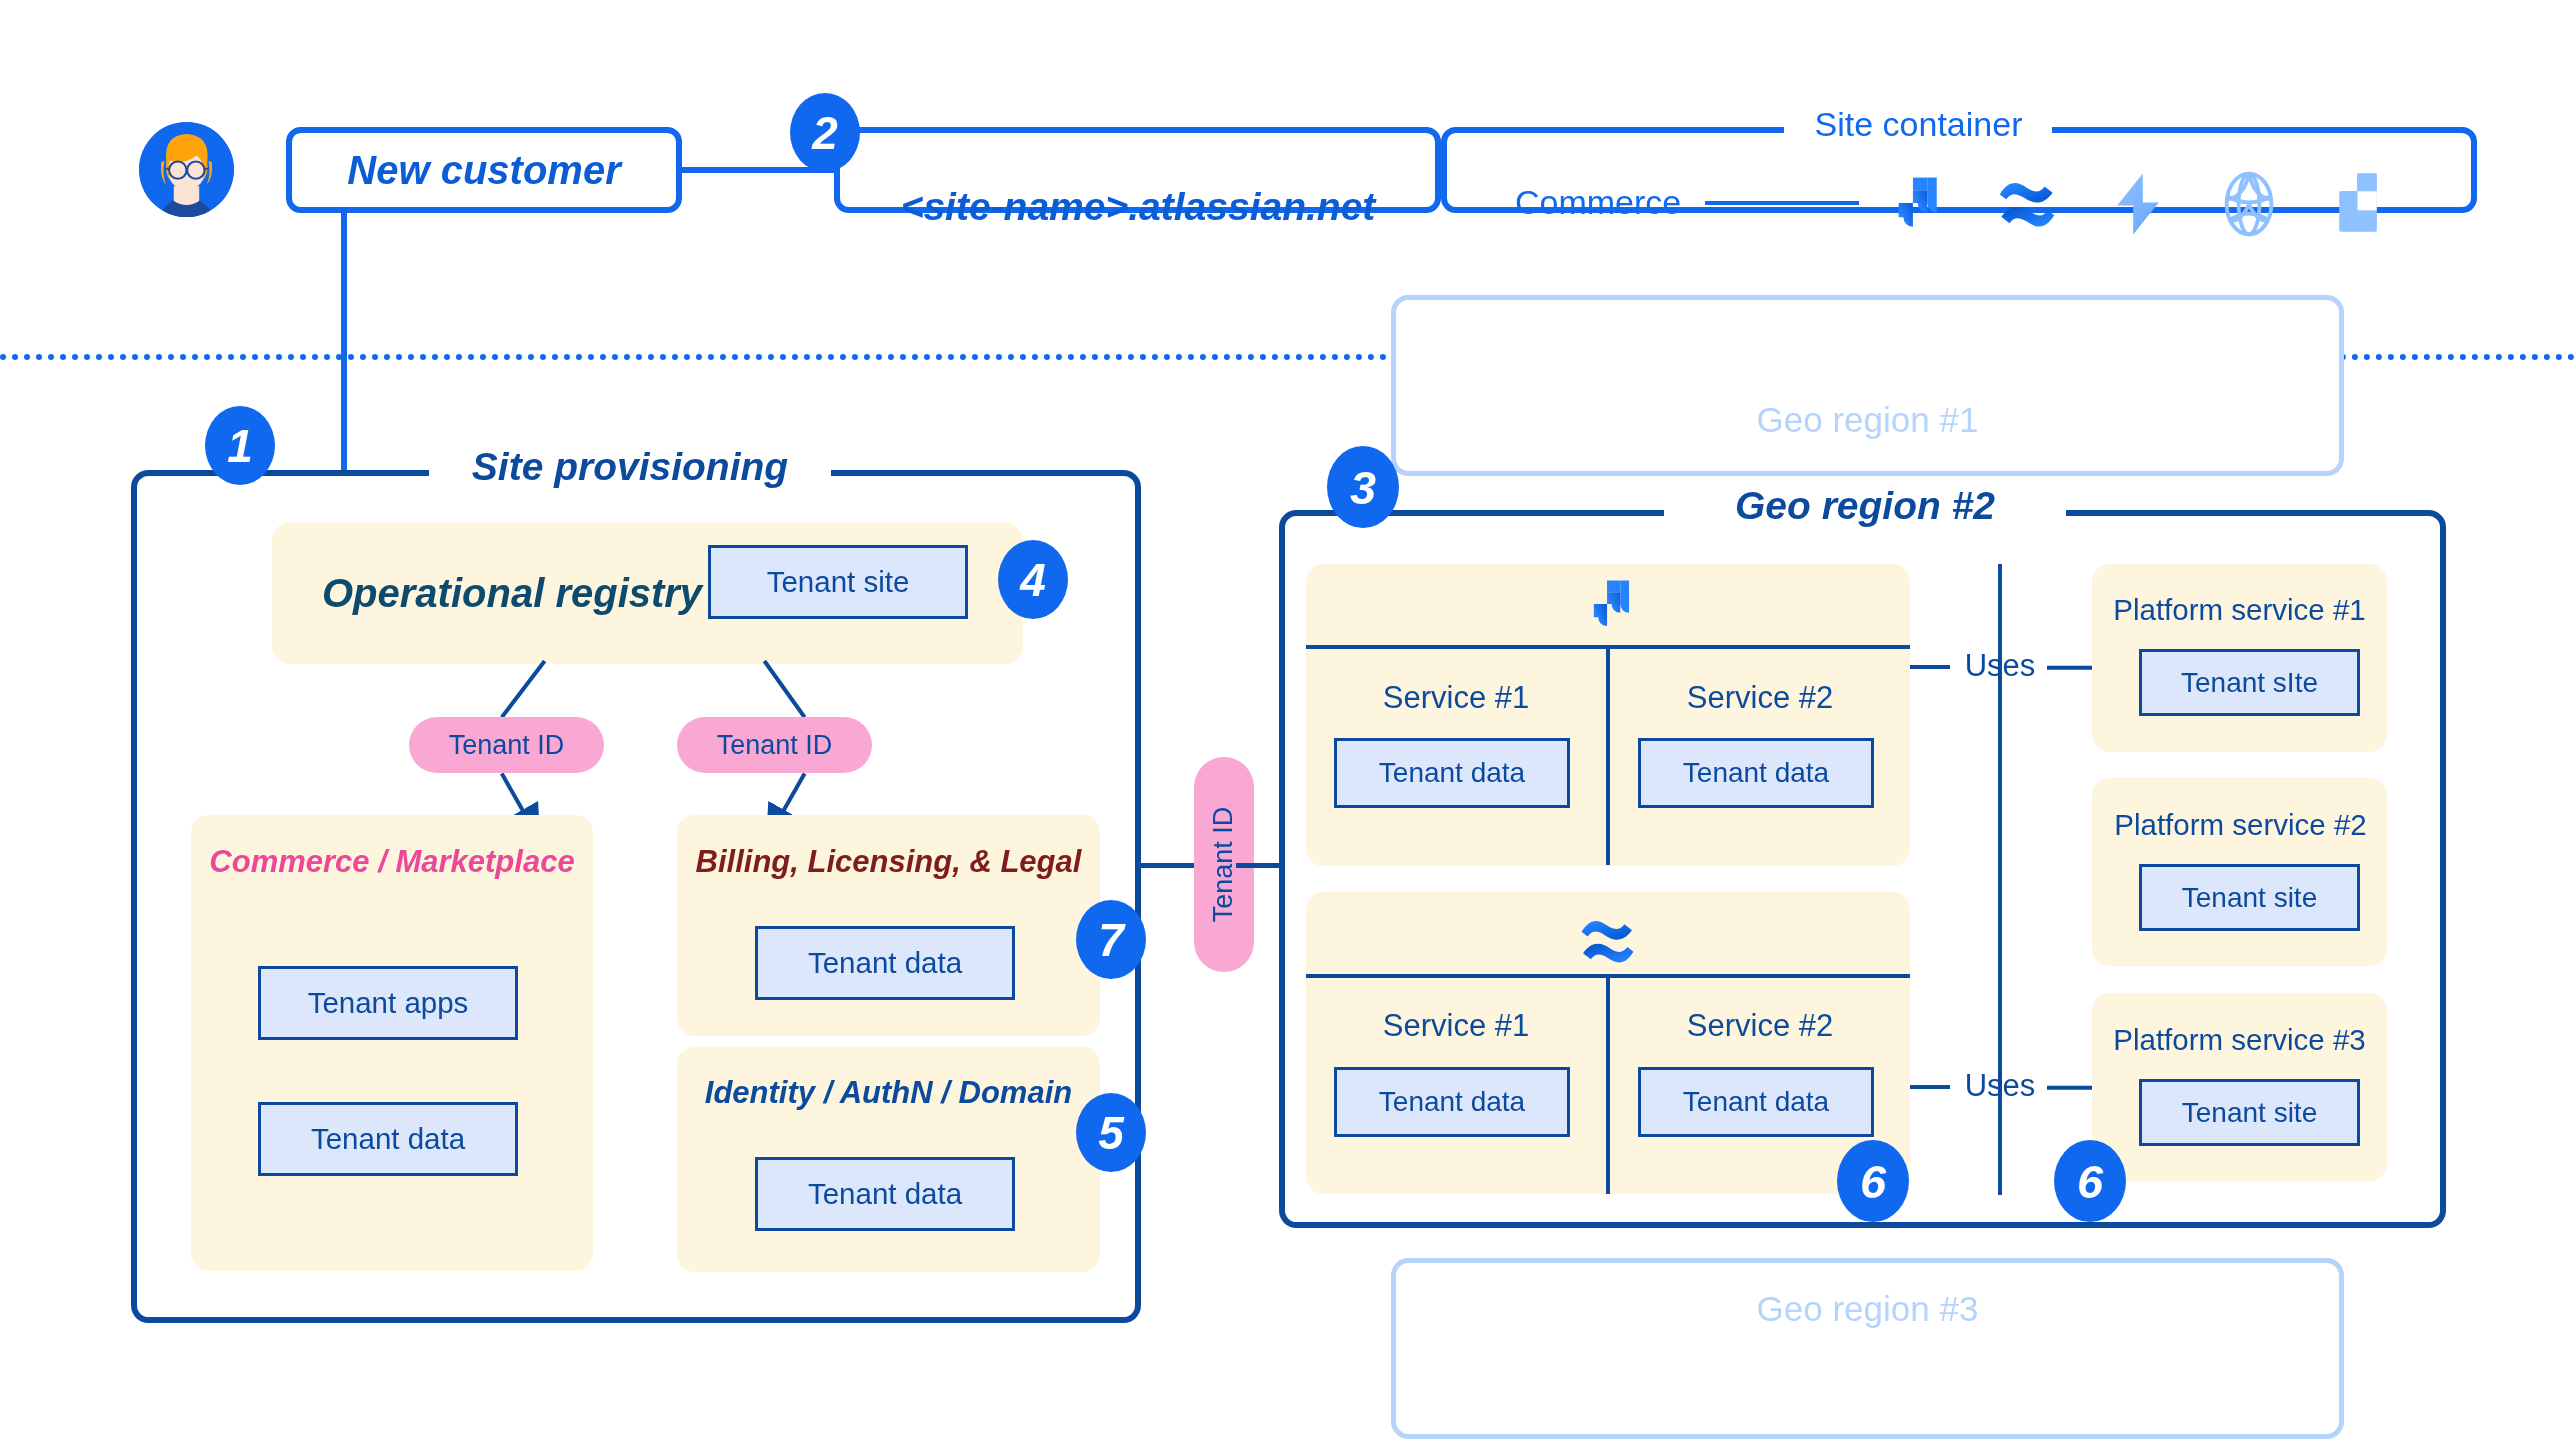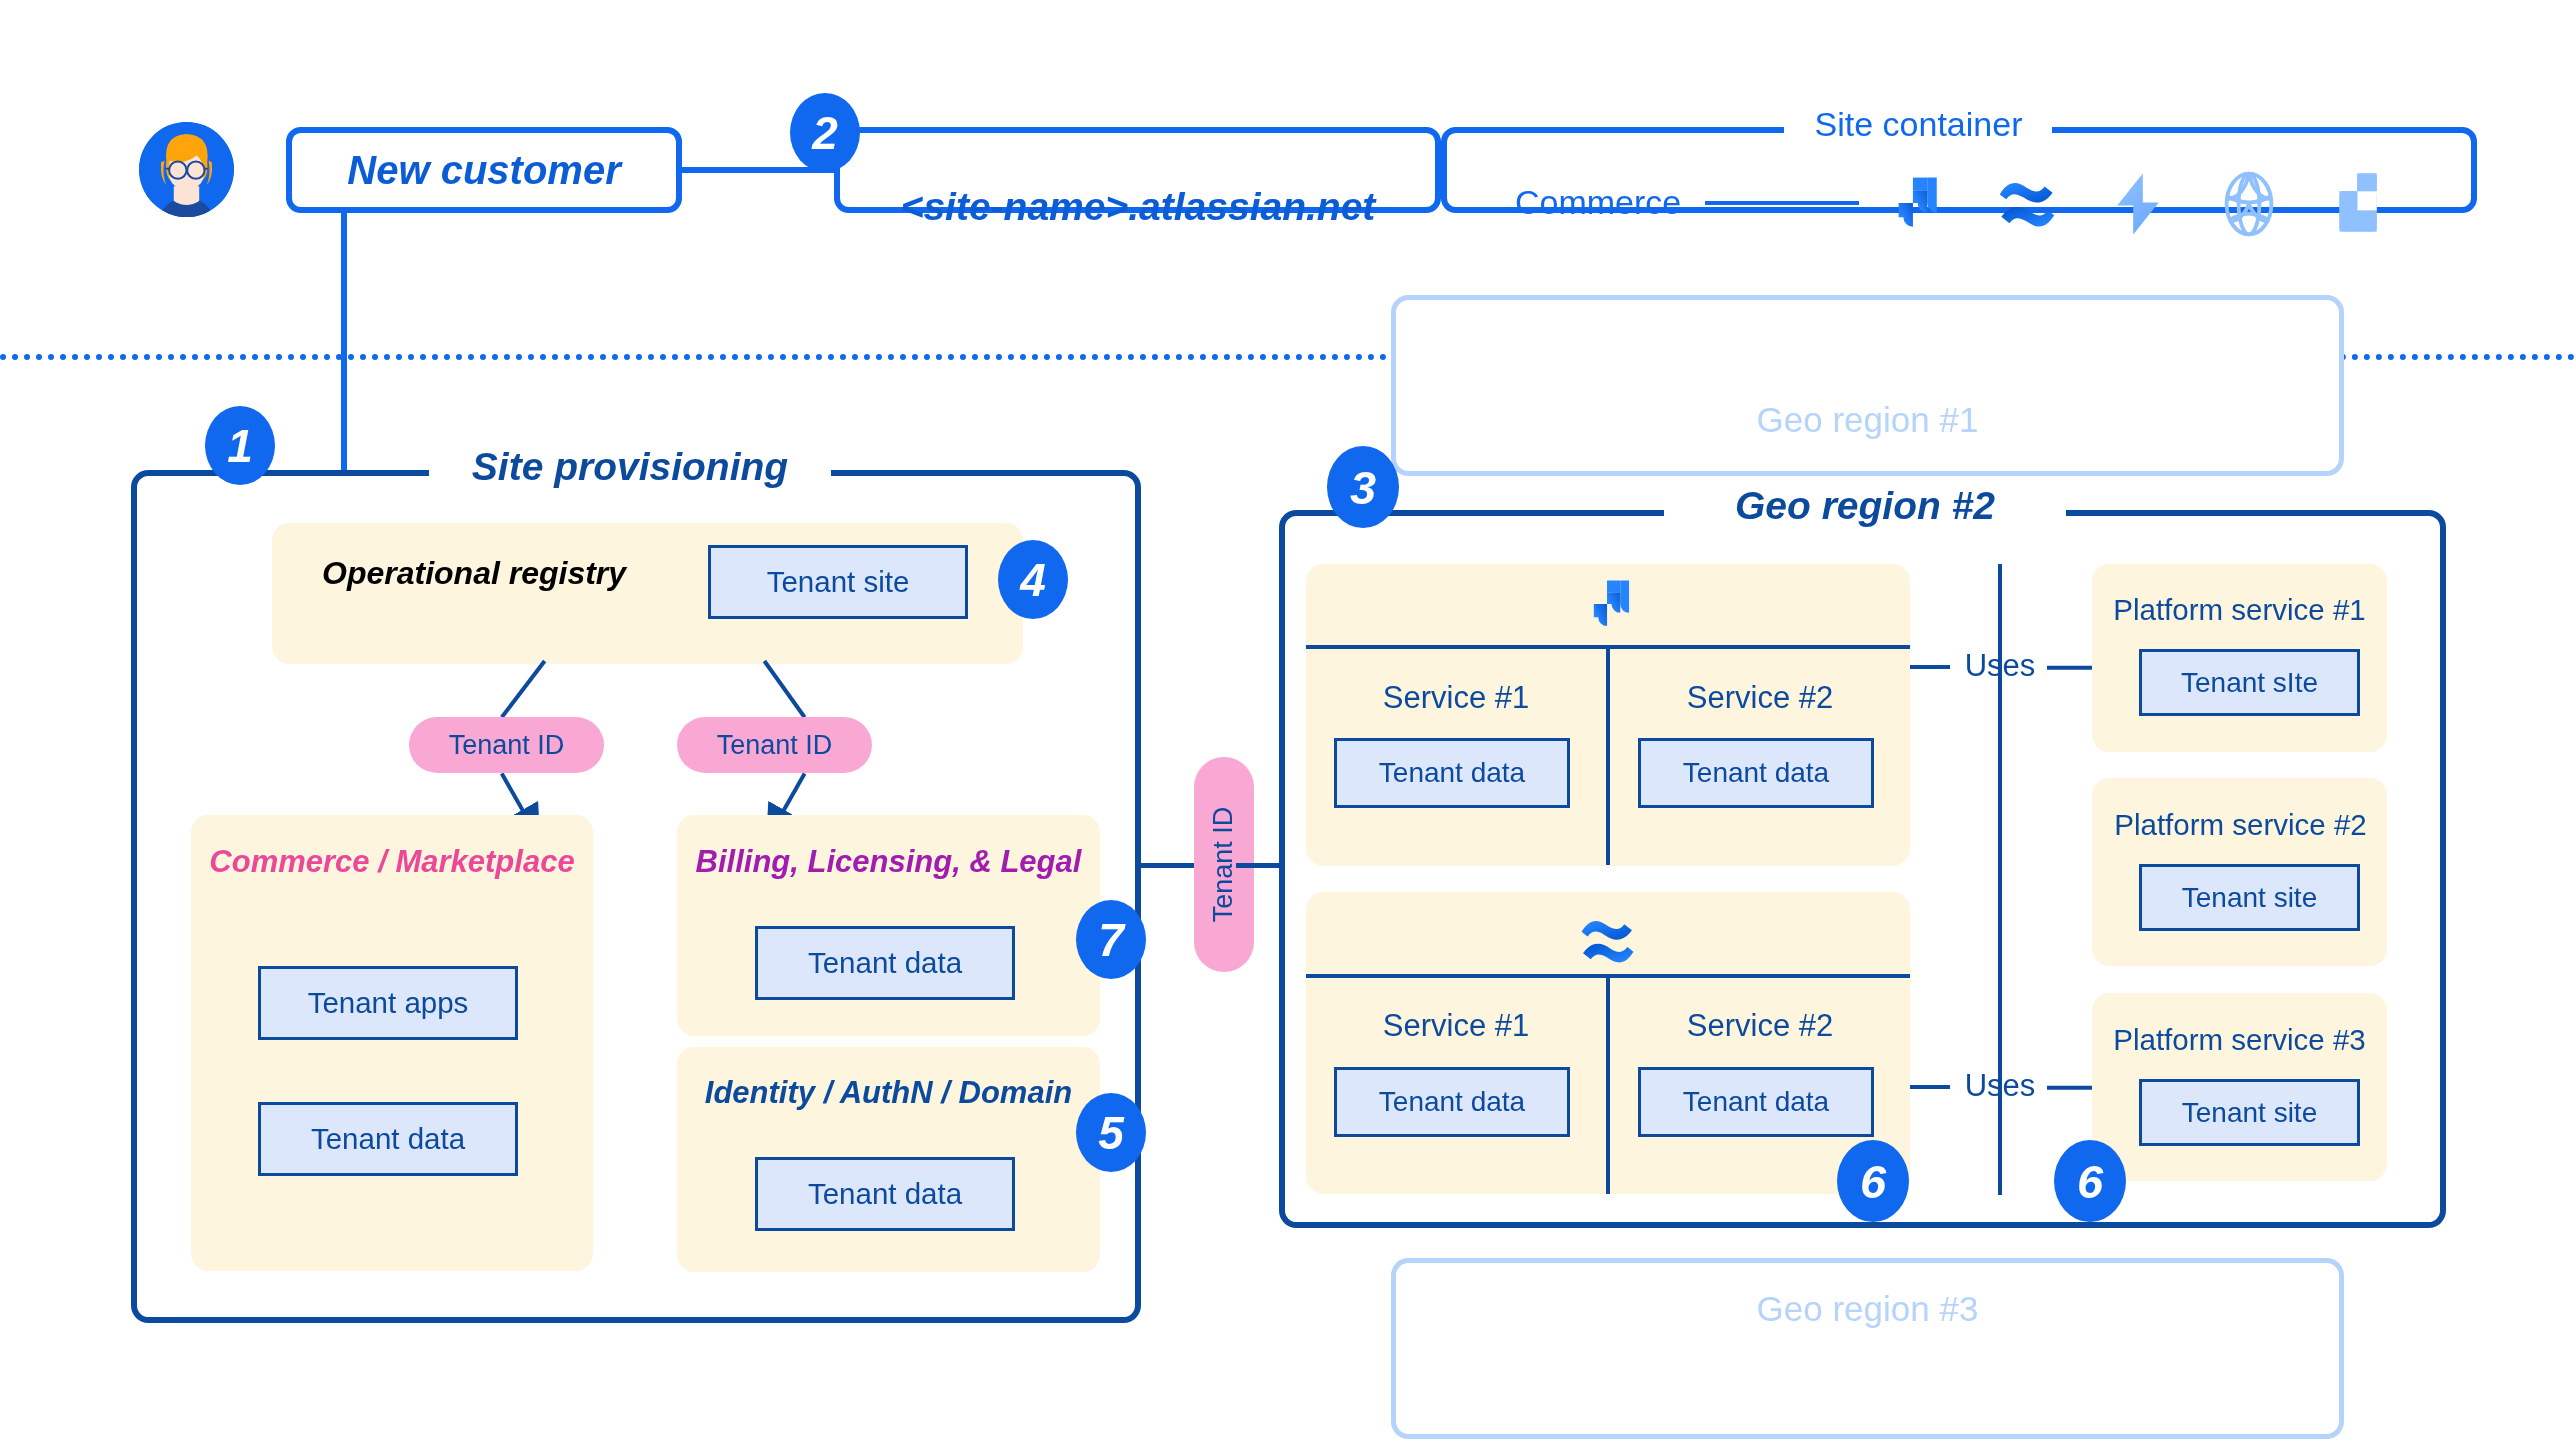--- a/index.html
+++ b/index.html
@@ -170,21 +170,21 @@
 
   <div class="abs ln-v" style="left:341px;top:210px;width:6px;height:268px;"></div>
 
   <div class="abs obox-navy" style="left:131px;top:470px;width:1010px;height:853px;"></div>
   <div class="abs mask" style="left:429px;top:459px;width:402px;height:17.4px;"></div>
   <div class="abs t-italic center navy" style="left:402px;top:443px;width:456px;height:47px;font-size:39px;color:#0C4A9E;">Site provisioning</div>
 
   <div class="abs badge" style="left:205px;top:406px;width:70px;height:79px;font-size:46px;">1</div>
 
   <div class="abs cream" style="left:272px;top:523px;width:751px;height:141px;"></div>
-  <div class="abs t-italic navy" style="left:322px;top:550px;width:416px;height:47px;font-size:32px;color:#000000;display:flex;align-items:center;">Operational registry</div>
+  <div class="abs t-italic navy" style="left:322px;top:570px;width:416px;height:47px;font-size:40px;color:#0c4a6e;display:flex;align-items:center;">Operational registry</div>
   <div class="abs tbox center navy" style="left:708px;top:545px;width:260px;height:74px;font-size:29.5px;">Tenant site</div>
 
   <div class="abs badge" style="left:998px;top:540px;width:70px;height:79px;font-size:46px;">4</div>
 
   <svg class="abs" style="left:268px;top:661px;width:765px;height:201px;" viewBox="0 0 1140 300" width="765" height="201">
     <defs>
       <marker id="ah" markerWidth="9" markerHeight="9" refX="6.5" refY="4.5" orient="auto">
         <path d="M0 0 L9 4.5 L0 9 z" fill="#0C4A9E"></path>
       </marker>
     </defs>
@@ -196,21 +196,21 @@
 
   <div class="abs pill" style="left:409px;top:717px;width:195px;height:56px;font-size:27px;">Tenant ID</div>
   <div class="abs pill" style="left:677px;top:717px;width:195px;height:56px;font-size:27px;">Tenant ID</div>
 
   <div class="abs cream" style="left:191px;top:815px;width:402px;height:456px;"></div>
   <div class="abs t-italic navy center" style="left:191px;top:842px;width:402px;height:40px;font-size:31px;color:#ec4899;">Commerce / Marketplace</div>
   <div class="abs tbox center navy" style="left:258px;top:966px;width:260px;height:74px;font-size:29.5px;">Tenant apps</div>
   <div class="abs tbox center navy" style="left:258px;top:1102px;width:260px;height:74px;font-size:29.5px;">Tenant data</div>
 
   <div class="abs cream" style="left:677px;top:815px;width:423px;height:221px;"></div>
-  <div class="abs t-italic navy center" style="left:677px;top:842px;width:423px;height:40px;font-size:31px;color:#a21caf;">Billing, Licensing, &amp; Legal</div>
+  <div class="abs t-italic navy center" style="left:677px;top:842px;width:423px;height:40px;font-size:31px;color:#7f1d1d;">Billing, Licensing, &amp; Legal</div>
   <div class="abs tbox center navy" style="left:755px;top:926px;width:260px;height:74px;font-size:29.5px;">Tenant data</div>
 
   <div class="abs badge" style="left:1076px;top:900px;width:70px;height:79px;font-size:46px;">7</div>
 
   <div class="abs cream" style="left:677px;top:1047px;width:423px;height:225px;"></div>
   <div class="abs t-italic navy center" style="left:677px;top:1073px;width:423px;height:40px;font-size:31px;color:#0C4A9E;">Identity / AuthN / Domain</div>
   <div class="abs tbox center navy" style="left:755px;top:1157px;width:260px;height:74px;font-size:29.5px;">Tenant data</div>
 
   <div class="abs badge" style="left:1076px;top:1093px;width:70px;height:79px;font-size:46px;">5</div>
 

